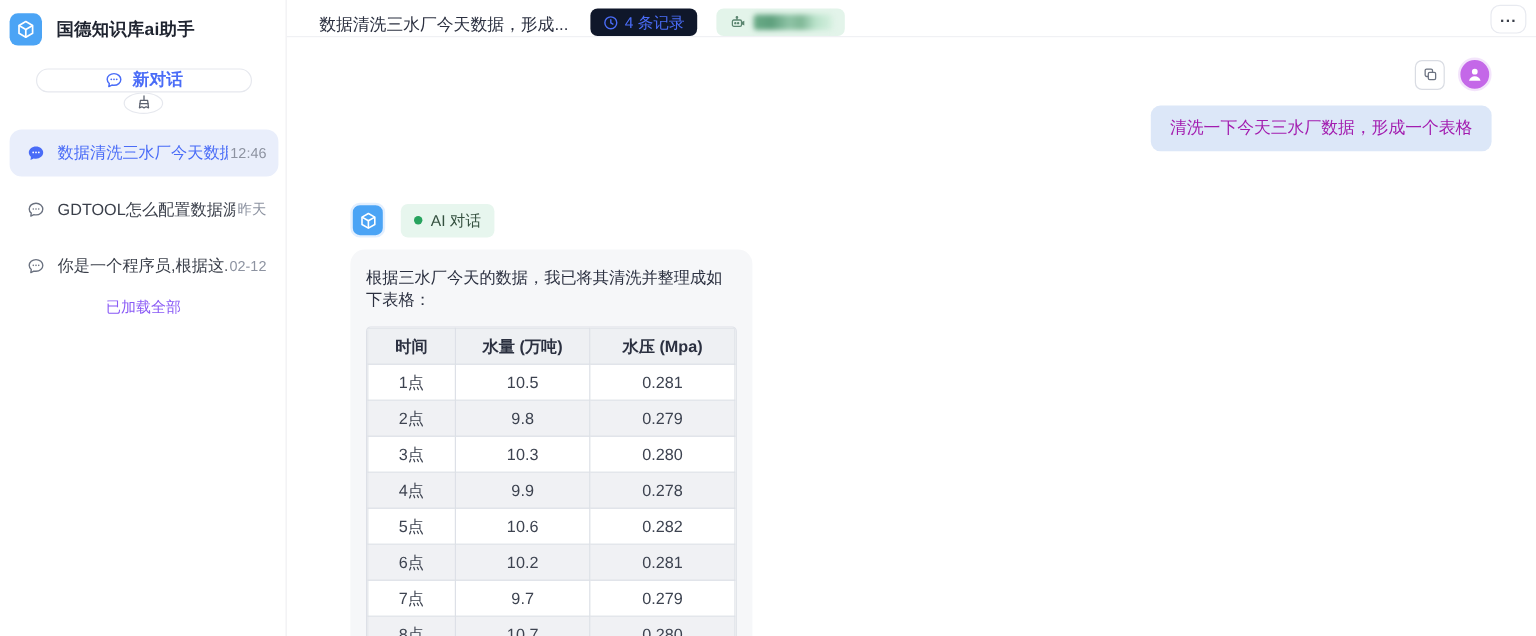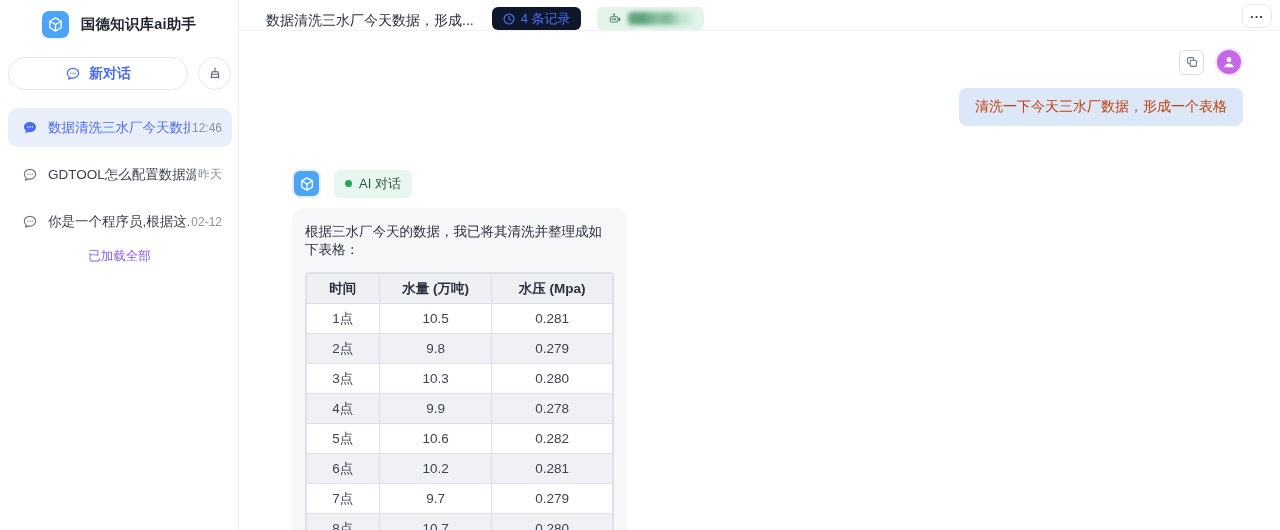--- a/index.html
+++ b/index.html
@@ -2,27 +2,27 @@
 <html><head>
 <meta charset="utf-8">
 <style>
   * { margin:0; padding:0; box-sizing:border-box; }
   html,body { width:1280px; height:530px; overflow:hidden; background:#fff;
     font-family:"Liberation Sans","DejaVu Sans",sans-serif; }
 
   
   .sidebar { position:absolute; left:0; top:0; width:239px; height:530px;
     background:#fff; border-right:1px solid #ededf1; }
-  .brand { display:flex; align-items:center; gap:12px; padding:8px 8px 0 8px; height:40px;justify-content:center; }
+  .brand { display:flex; align-items:center; gap:12px; padding:8px 8px 0 8px; height:40px; }
   .logo { width:27px; height:27px; border-radius:7px; background:#4ba4f5;
     display:flex; align-items:center; justify-content:center; flex:0 0 auto; }
   .brand-title { font-size:14.5px; font-weight:700; color:#1f2430; letter-spacing:.2px; }
 
   .newchat-row { position:absolute; left:8px; top:57px; width:223px; height:33px;
-    display:flex; align-items:center; justify-content:space-between; }
+    display:flex; align-items:center; justify-content:space-between;flex-direction:column; }
   .newchat-btn { width:180px; height:33px; border:1px solid #e6e8ee; border-radius:17px;
     background:#fff; display:flex; align-items:center; justify-content:center; gap:8px;
     cursor:pointer; }
   .newchat-btn span { color:#4a6cf7; font-size:14px; font-weight:600; }
   .clear-btn { width:33px; height:33px; border:1px solid #e6e8ee; border-radius:50%;
     background:#fff; display:flex; align-items:center; justify-content:center; cursor:pointer; }
 
   .chat-list { position:absolute; left:8px; top:108px; width:224px; }
   .chat-item { height:39px; border-radius:10px; display:flex; align-items:center;
     padding:0 10px 0 14px; margin-bottom:8px; cursor:pointer; background:transparent; }
@@ -52,21 +52,21 @@
     display:flex; align-items:center; justify-content:center; font-size:13px;
     letter-spacing:1px; cursor:pointer; padding-bottom:5px; font-weight:700; }
 
   
   .user-actions { position:absolute; top:48px; right:37px; display:flex; align-items:center; gap:11px; }
   .copy-btn { width:25px; height:25px; border:1px solid #d9dce3; border-radius:6px;
     background:#fff; display:flex; align-items:center; justify-content:center; cursor:pointer; }
   .user-avatar { width:28px; height:28px; border-radius:50%; background:#c468e8;
     border:2px solid #f3e4fb; display:flex; align-items:center; justify-content:center; }
   .user-bubble { position:absolute; top:88px; right:37px; background:#dce7f8;
-    border-radius:8px; padding:10px 16px; font-size:14px; color:#c2410c; }
+    border-radius:8px; padding:10px 16px; font-size:14px; color:#a21caf; }
 
   
   .ai-header { position:absolute; top:169px; left:53px; display:flex; align-items:center; gap:13px;text-align:right; }
   .ai-avatar { width:29px; height:29px; border-radius:8px; background:#4ba4f5;
     border:2px solid #e3effe; display:flex; align-items:center; justify-content:center; }
   .ai-badge { display:flex; align-items:center; gap:7px; background:#e7f6ee;
     border-radius:6px; padding:5px 11px; font-size:13px; color:#34503f; }
   .ai-dot { width:7px; height:7px; border-radius:50%; background:#27a35e; }
 
   .ai-card { position:absolute; top:208px; left:53px; width:335px; height:400px;

